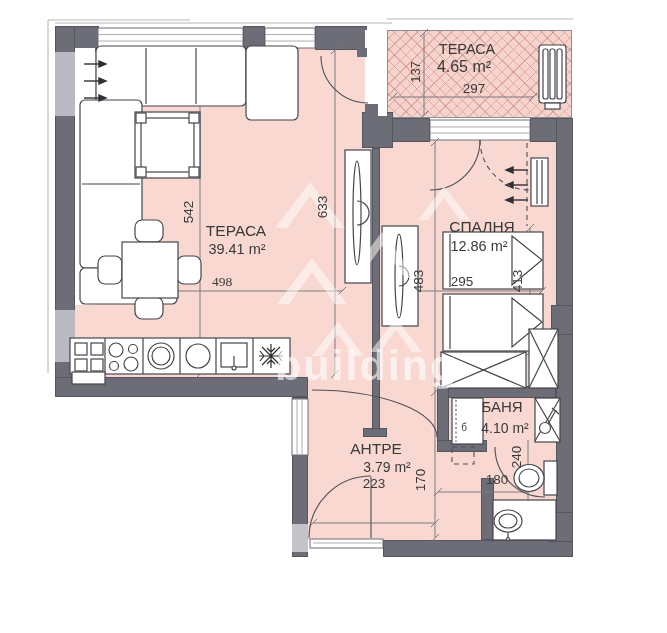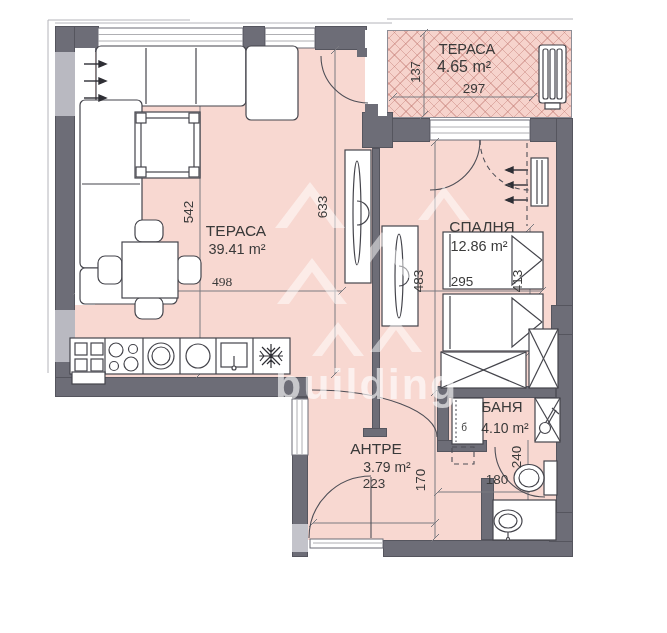--- a/index.html
+++ b/index.html
@@ -283,15 +283,15 @@
   <div class="lbl" style="left:387px;top:467px;font-size:14px;">3.79 m²</div>
   <div class="lbl" style="left:374px;top:484px;font-size:13.5px;">223</div>
   <div class="lbl rot" style="left:421px;top:480px;font-size:13.5px;">170</div>
 
   <div class="lbl" style="left:502px;top:406px;font-size:15px;">БАНЯ</div>
   <div class="lbl" style="left:505px;top:428px;font-size:14px;">4.10 m²</div>
   <div class="lbl" style="left:464px;top:428px;font-size:10px;">б</div>
   <div class="lbl rot" style="left:517px;top:457px;font-size:13.5px;">240</div>
   <div class="lbl" style="left:497px;top:480px;font-size:13.5px;">180</div>
 
-  <div class="wm" style="left:275px;top:363px;">building</div>
+  <div class="wm" style="left:275px;top:344px;">building</div>
 
 </div>
 
 </body></html>

